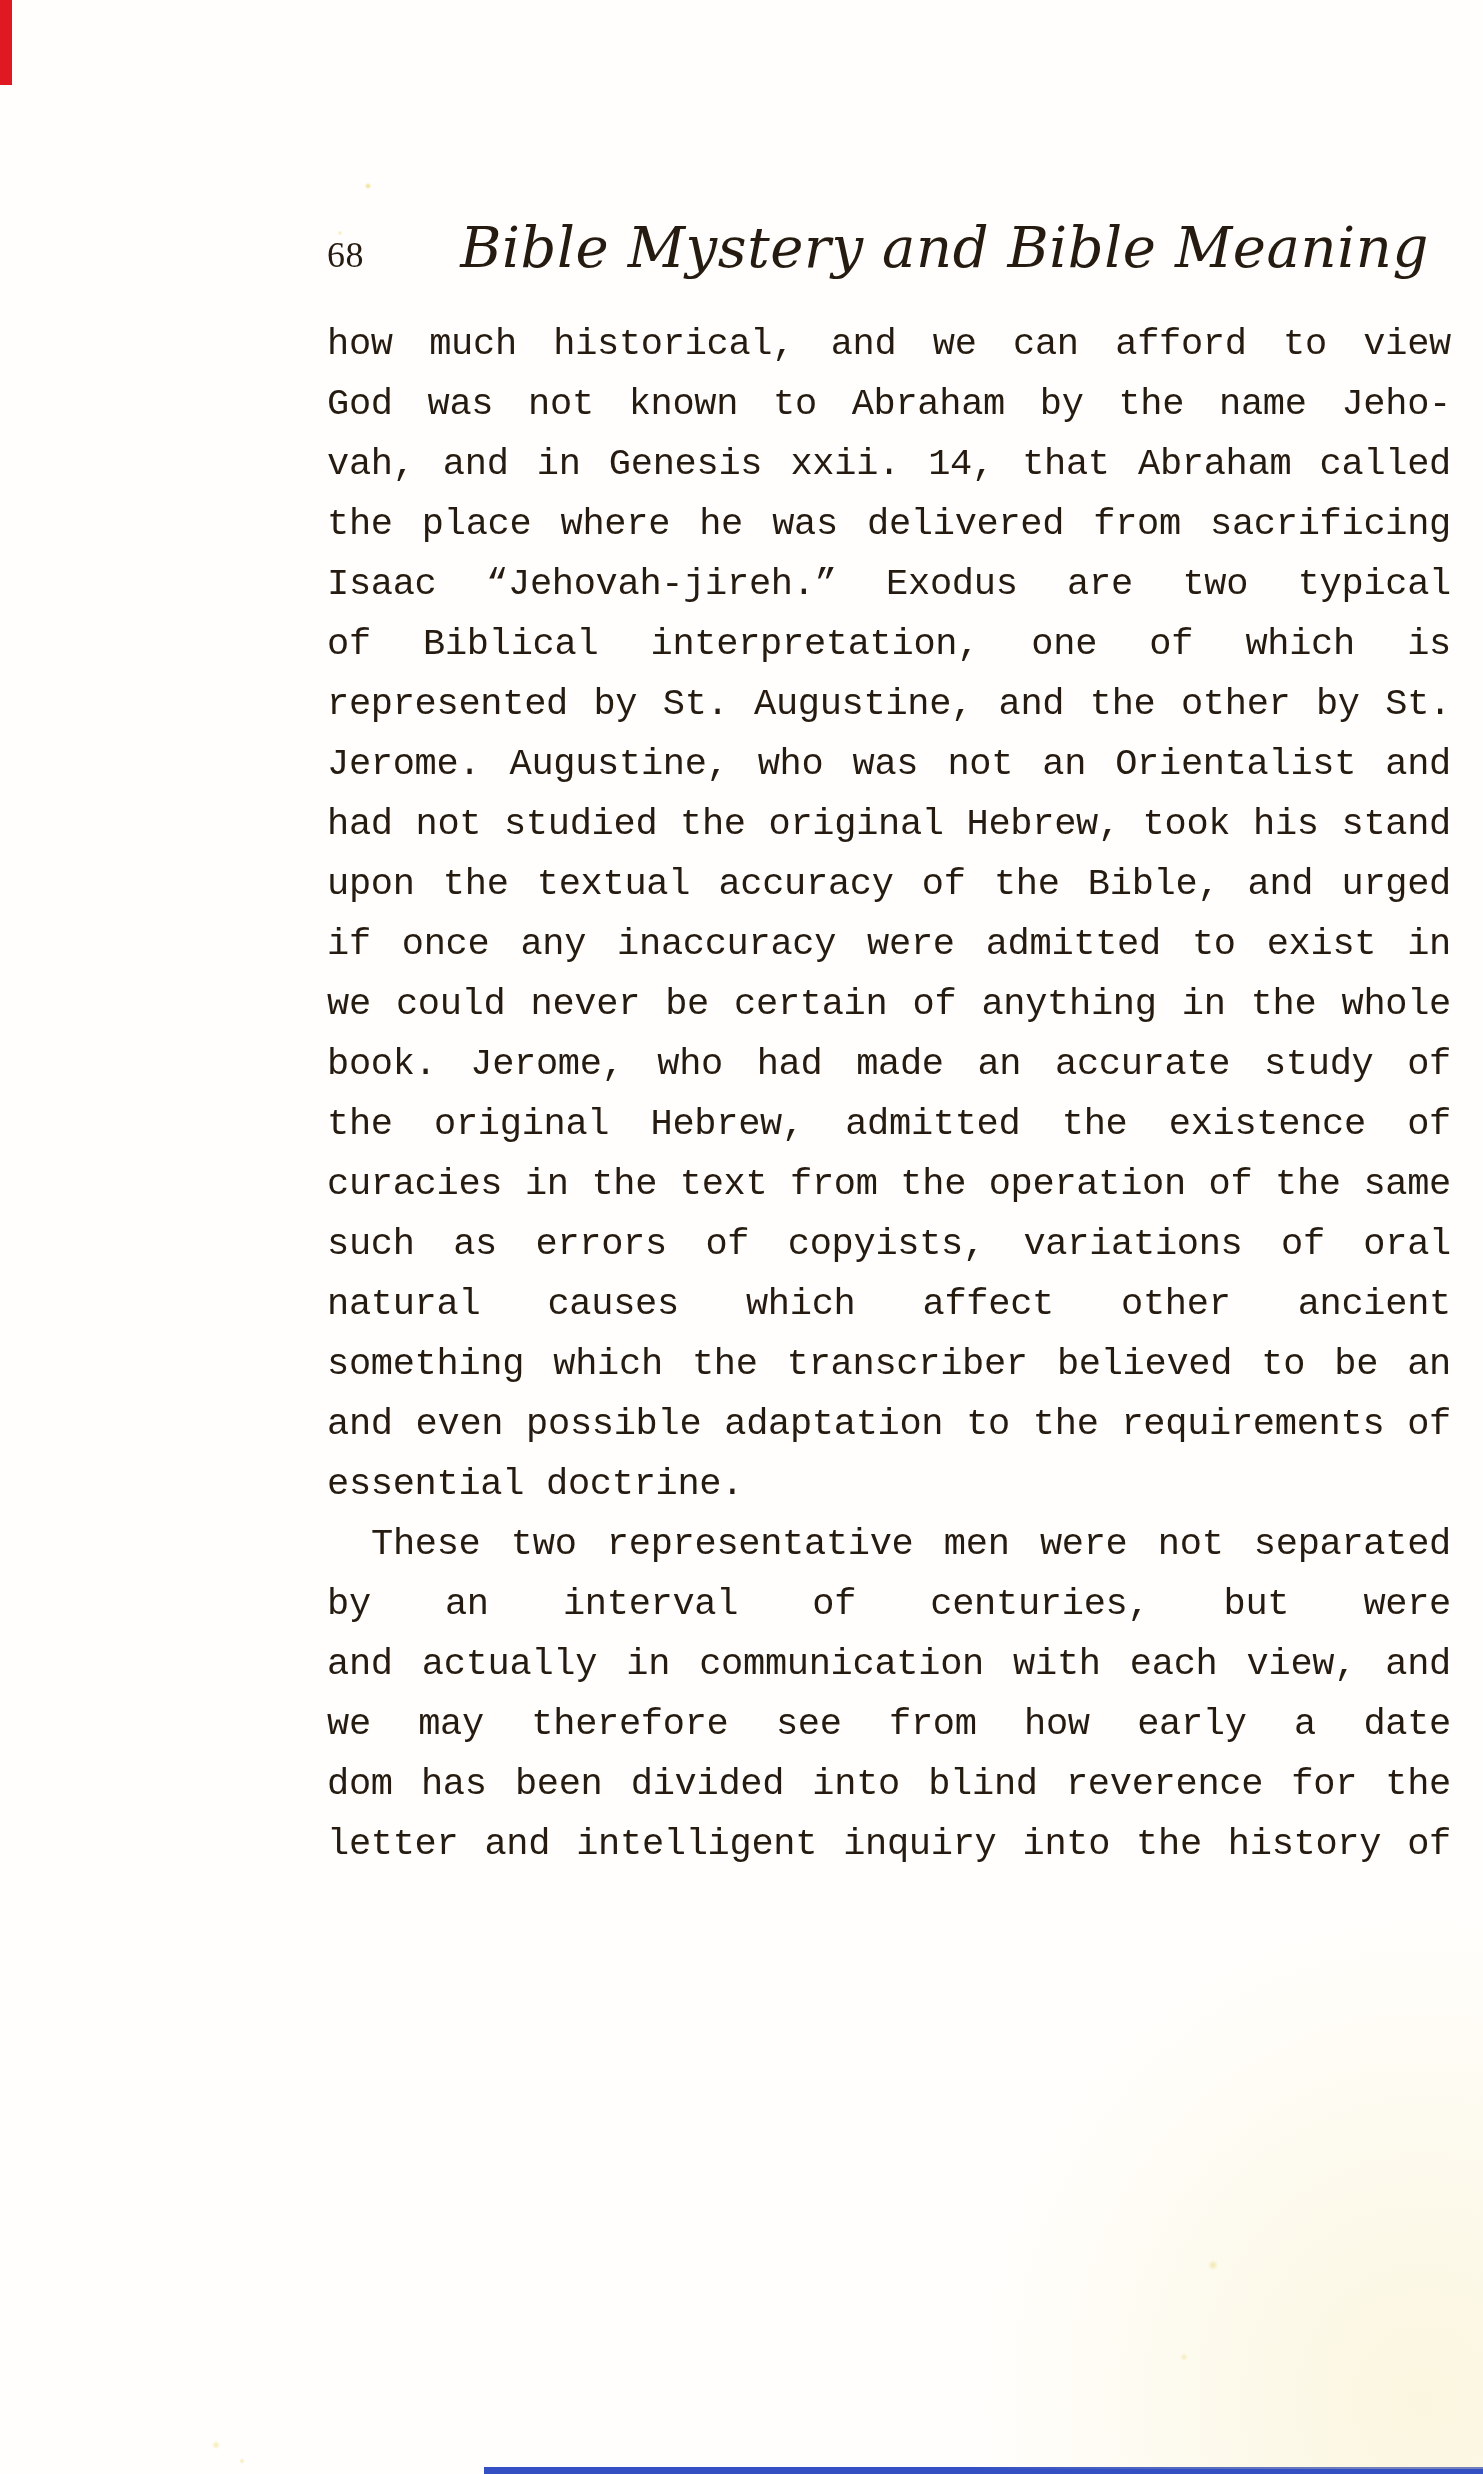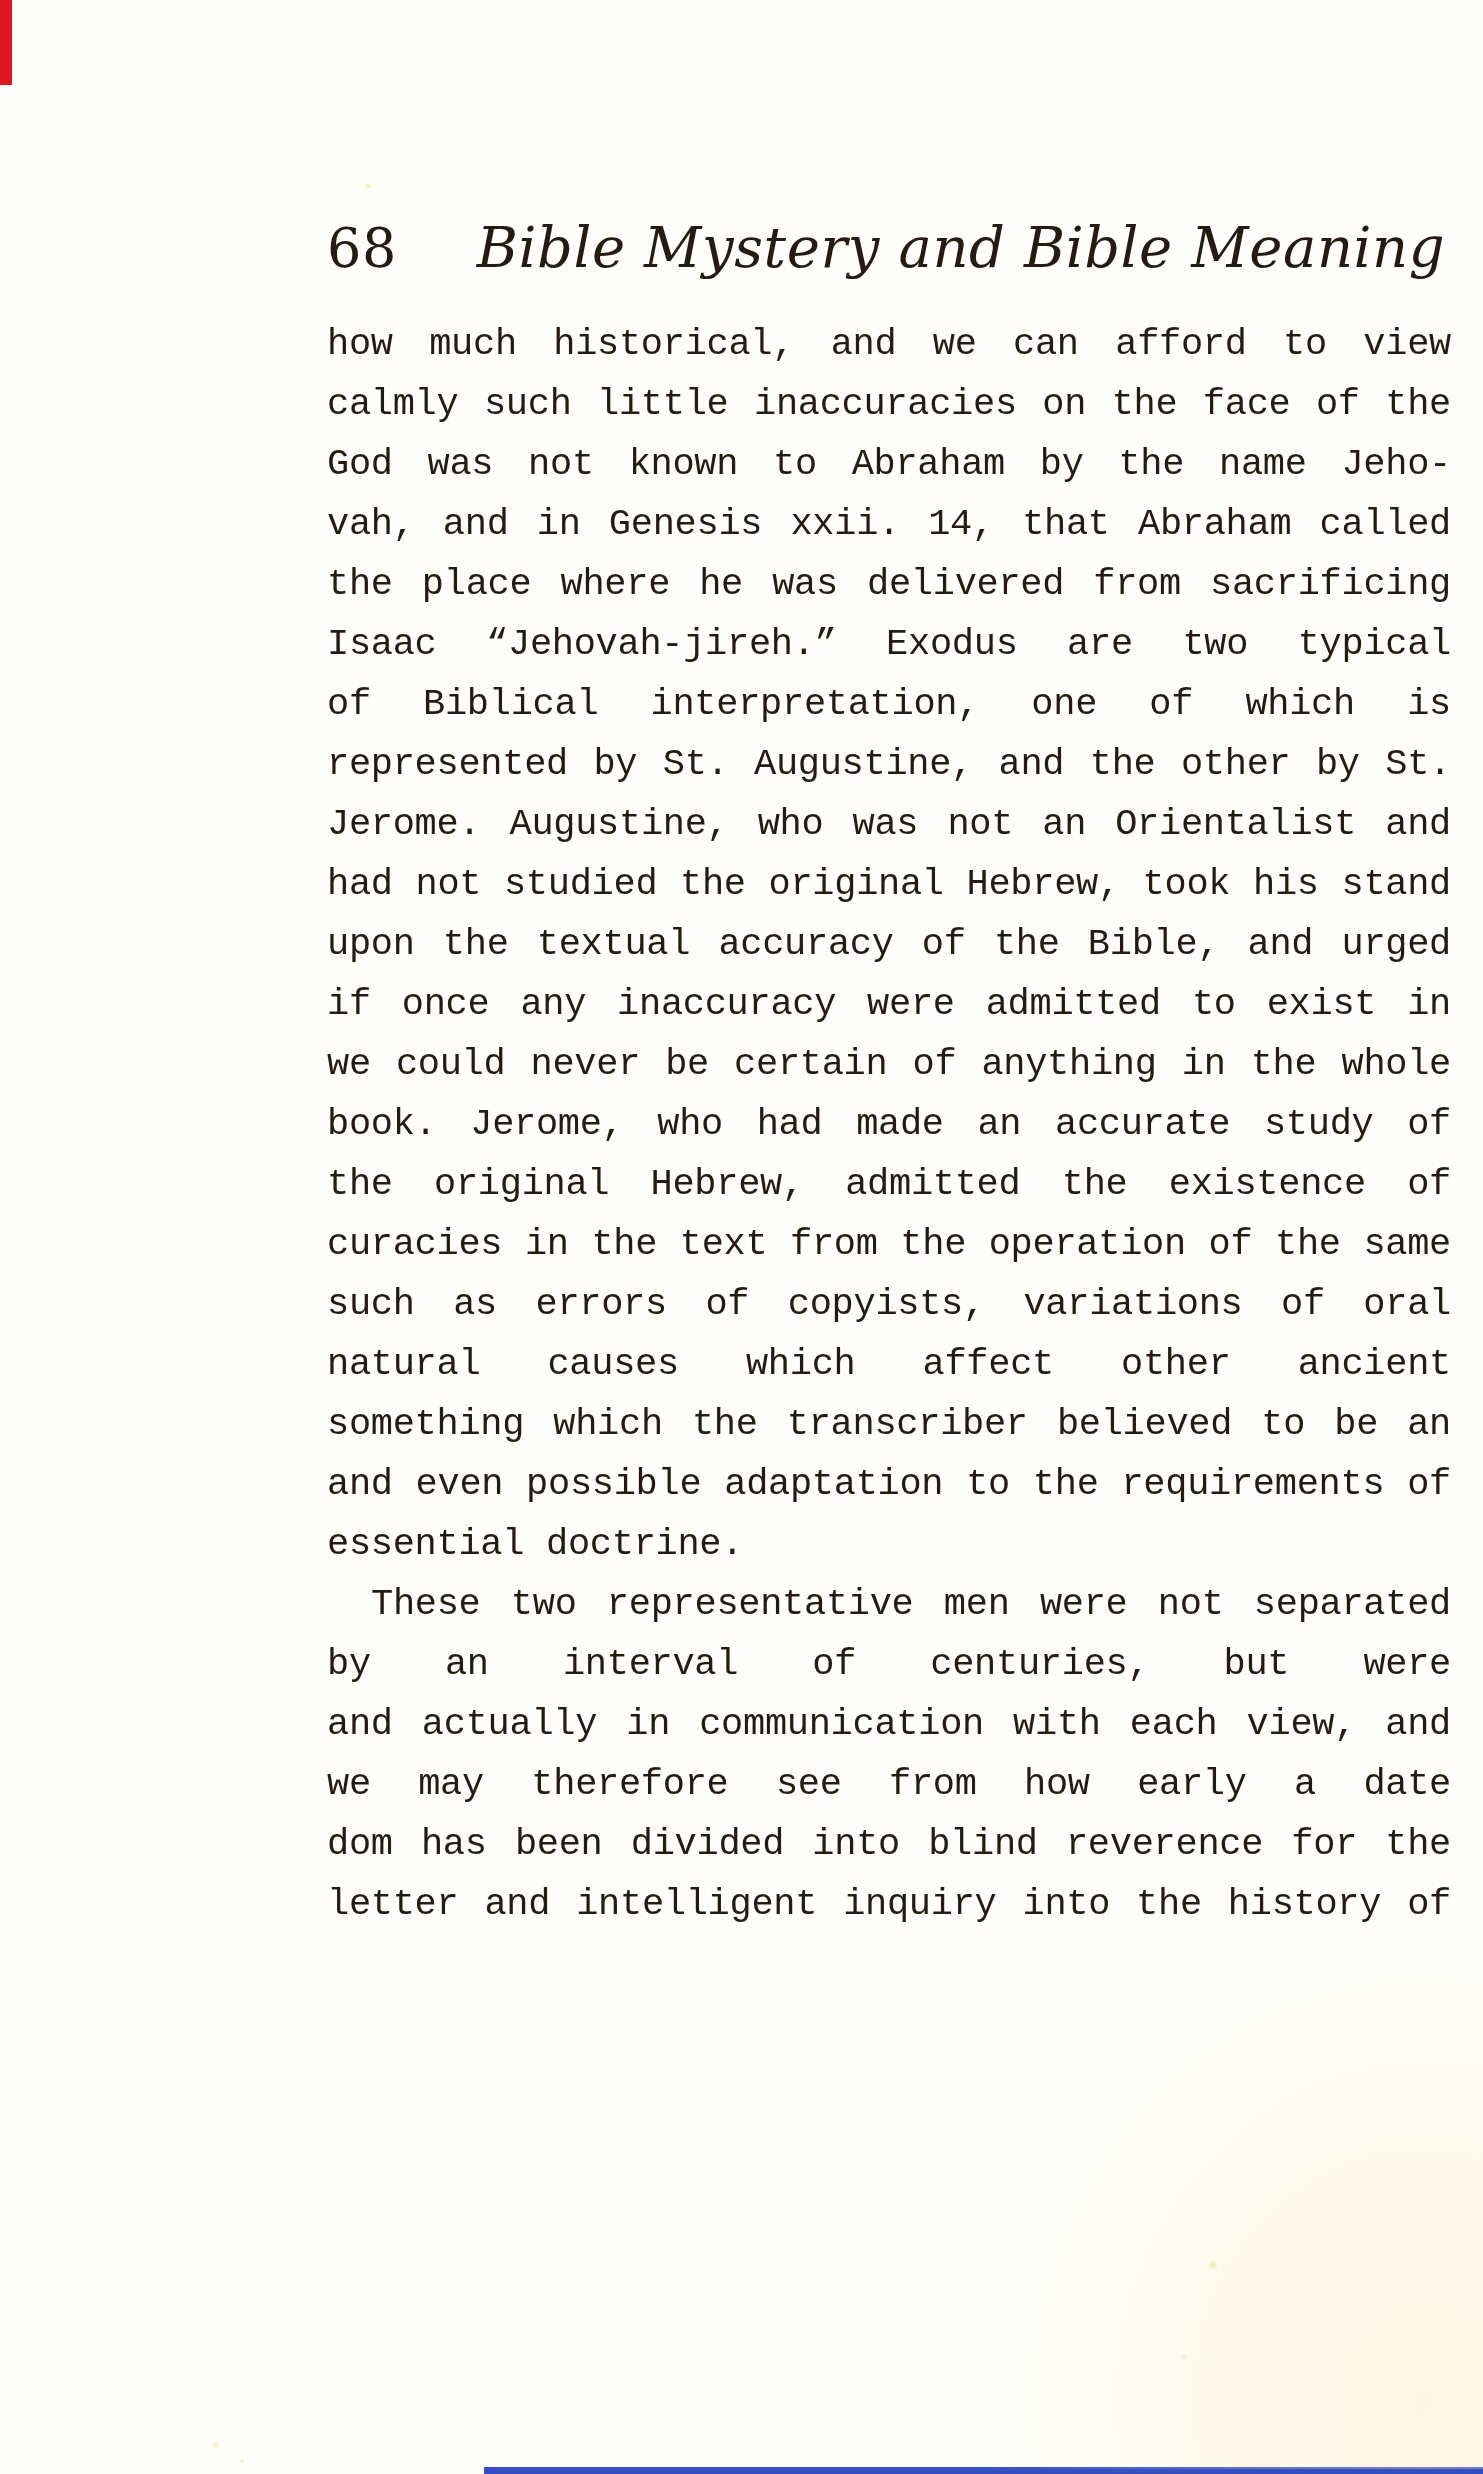--- a/index.html
+++ b/index.html
@@ -44,22 +44,23 @@
 
   
   .header {
     position: absolute;
     left: 327px; top: 215px;
     width: 1124px;
     display: flex;
     align-items: baseline;
   }
   .page-number {
-    font-size: 54px;
+    font-size: 36px;
     letter-spacing: 0.6px;
+    font-family: Liberation Serif, serif;
   }
   .running-title {
     flex: 1;
     text-align: center;
     padding-left: 74px;
     font-style: italic;
     font-size: 56px;
     letter-spacing: 0.6px;
     white-space: nowrap;
   }
@@ -94,21 +95,20 @@
   <div class="corner-stain"></div>
   <div class="paper-specks"></div>
 
   <div class="header">
     <span class="page-number">68</span>
     <span class="running-title">Bible Mystery and Bible Meaning</span>
   </div>
 
   <div class="body-text">
     <div class="line">how much historical, and we can afford to view</div>
-    <div class="line">calmly such little inaccuracies on the face of the</div>
     <div class="line">God was not known to Abraham by the name Jeho-</div>
     <div class="line">vah, and in Genesis xxii. 14, that Abraham called</div>
     <div class="line">the place where he was delivered from sacrificing</div>
     <div class="line">Isaac “Jehovah-jireh.” Exodus are two typical schools</div>
     <div class="line">of Biblical interpretation, one of which is historically</div>
     <div class="line">represented by St. Augustine, and the other by St.</div>
     <div class="line">Jerome. Augustine, who was not an Orientalist and</div>
     <div class="line">had not studied the original Hebrew, took his stand</div>
     <div class="line">upon the textual accuracy of the Bible, and urged that</div>
     <div class="line">if once any inaccuracy were admitted to exist in it,</div>

